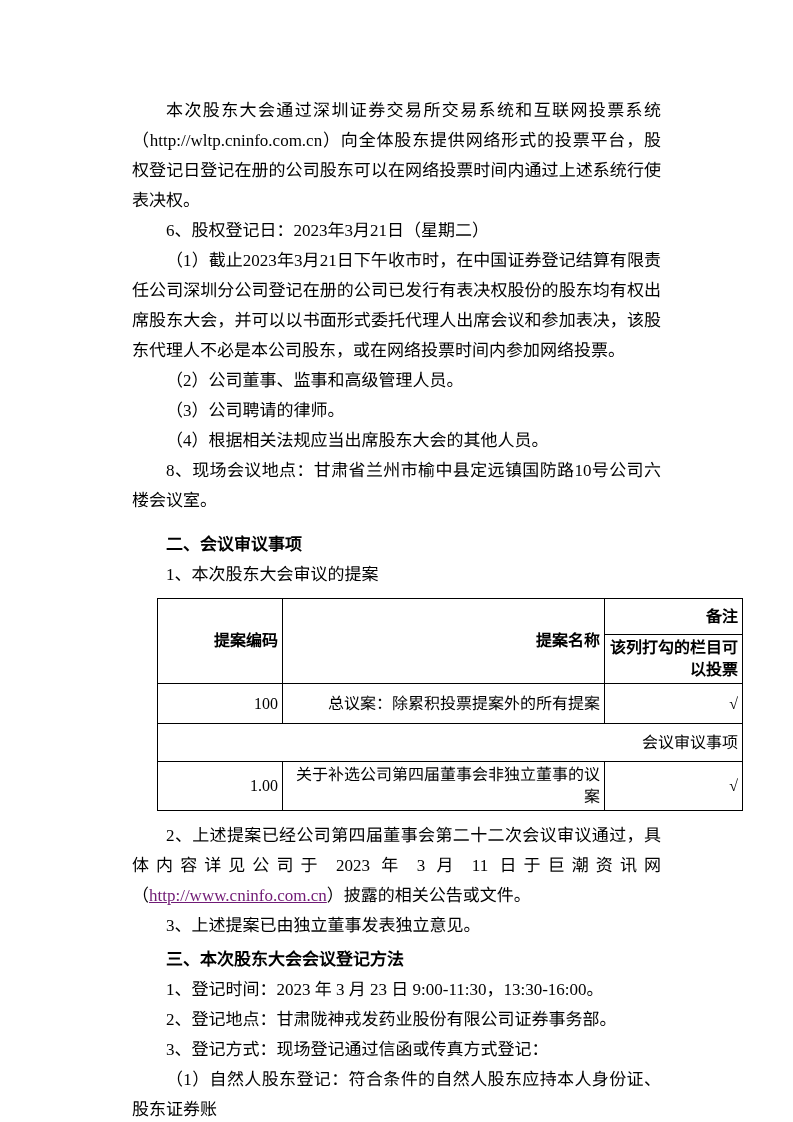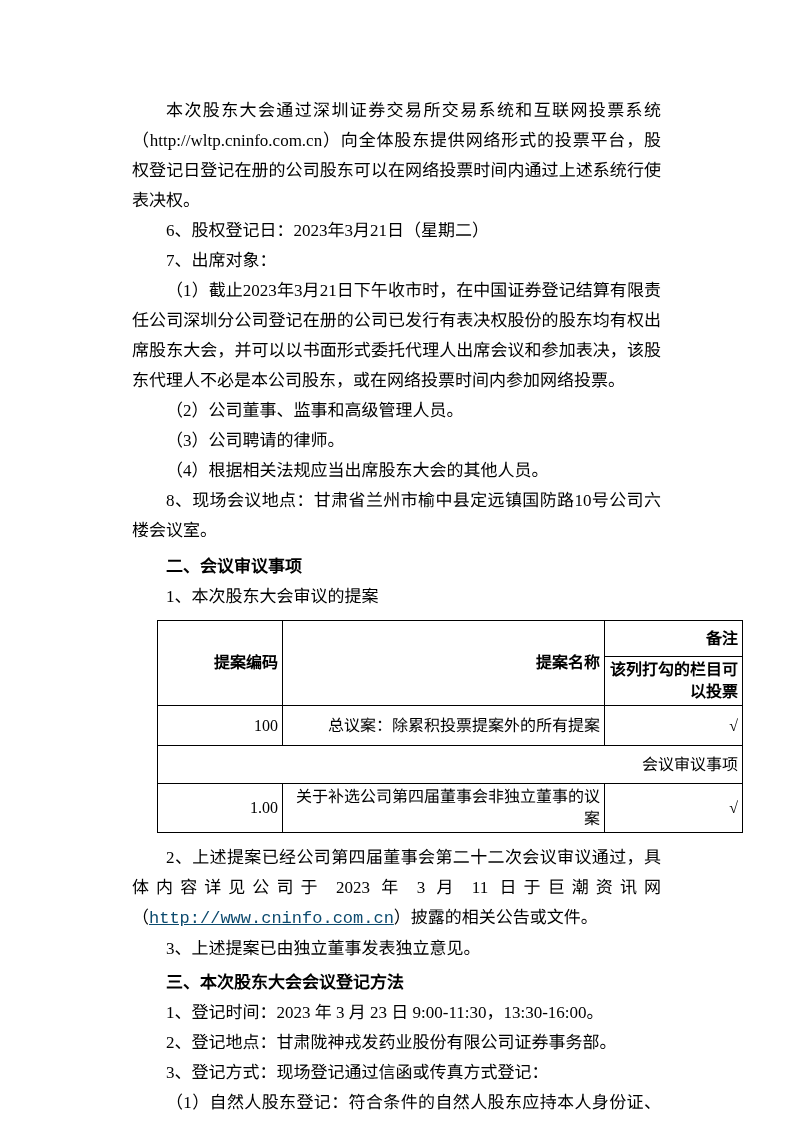--- a/index.html
+++ b/index.html
@@ -25,27 +25,26 @@
     margin: 0;
     text-indent: 2em;
     text-align: justify;
   }
   p.heading {
     margin: 0;
     text-indent: 2em;
     font-family: "Liberation Sans", sans-serif;
     font-weight: bold;
   }
-  p.heading-2 { margin-top: 6px; }
+  p.heading-2 { margin-top: 14px; }
   p.heading-3 { margin-top: 4px; }
   a.doc-link {
-    color: #0c4a6e;
+    color: #701a75;
     text-decoration: underline;
     cursor: pointer;
-    font-family: Liberation Mono, monospace;
   }
   table.proposal-table {
     border-collapse: collapse;
     table-layout: fixed;
     width: 585px;
     margin: 8px 0 10px 25px;
     font-size: 16px;
     line-height: 22px;
   }
   table.proposal-table th,
@@ -76,21 +75,20 @@
 </style>
 </head>
 <body>
 
 <div class="page">
 
   <p class="body-text">本次股东大会通过深圳证券交易所交易系统和互联网投票系统（http://wltp.cninfo.com.cn）向全体股东提供网络形式的投票平台，股权登记日登记在册的公司股东可以在网络投票时间内通过上述系统行使表决权。</p>
 
   <p class="body-text">6、股权登记日：2023年3月21日（星期二）</p>
 
-  <p class="body-text">7、出席对象：</p>
 
   <p class="body-text">（1）截止2023年3月21日下午收市时，在中国证券登记结算有限责任公司深圳分公司登记在册的公司已发行有表决权股份的股东均有权出席股东大会，并可以以书面形式委托代理人出席会议和参加表决，该股东代理人不必是本公司股东，或在网络投票时间内参加网络投票。</p>
 
   <p class="body-text">（2）公司董事、监事和高级管理人员。</p>
 
   <p class="body-text">（3）公司聘请的律师。</p>
 
   <p class="body-text">（4）根据相关法规应当出席股东大会的其他人员。</p>
 
   <p class="body-text">8、现场会议地点：甘肃省兰州市榆中县定远镇国防路10号公司六楼会议室。</p>

